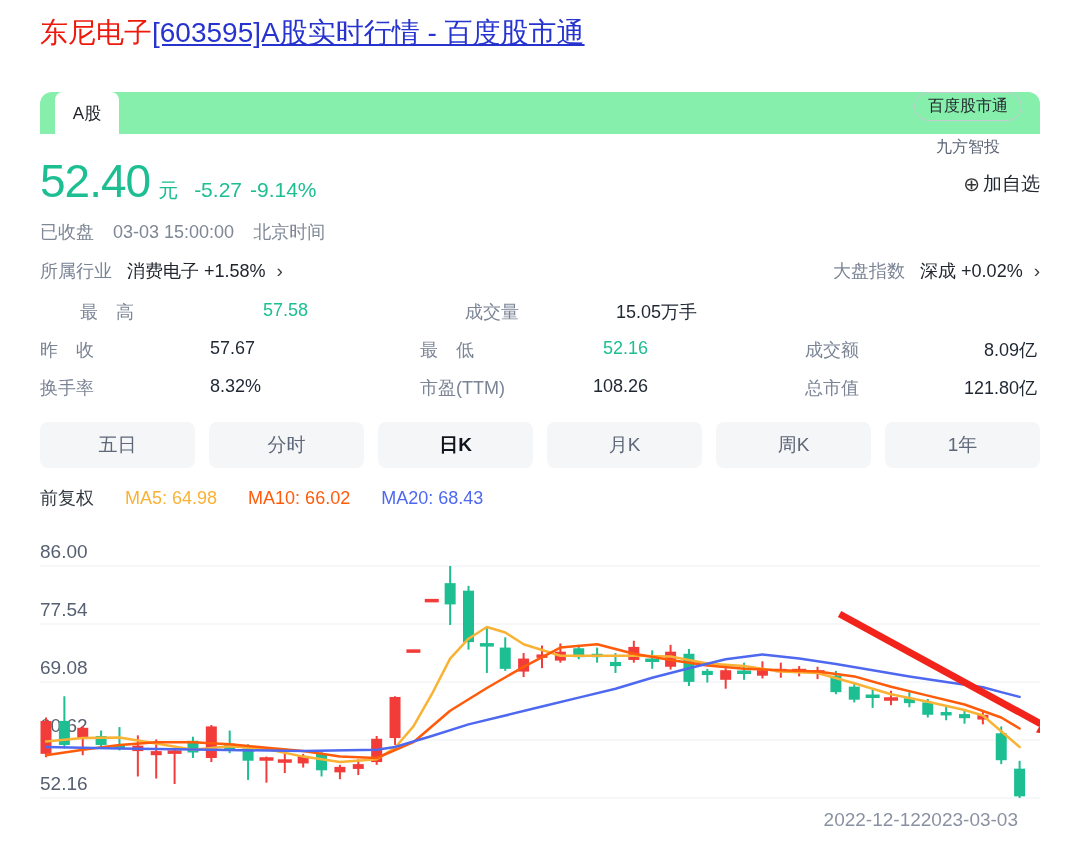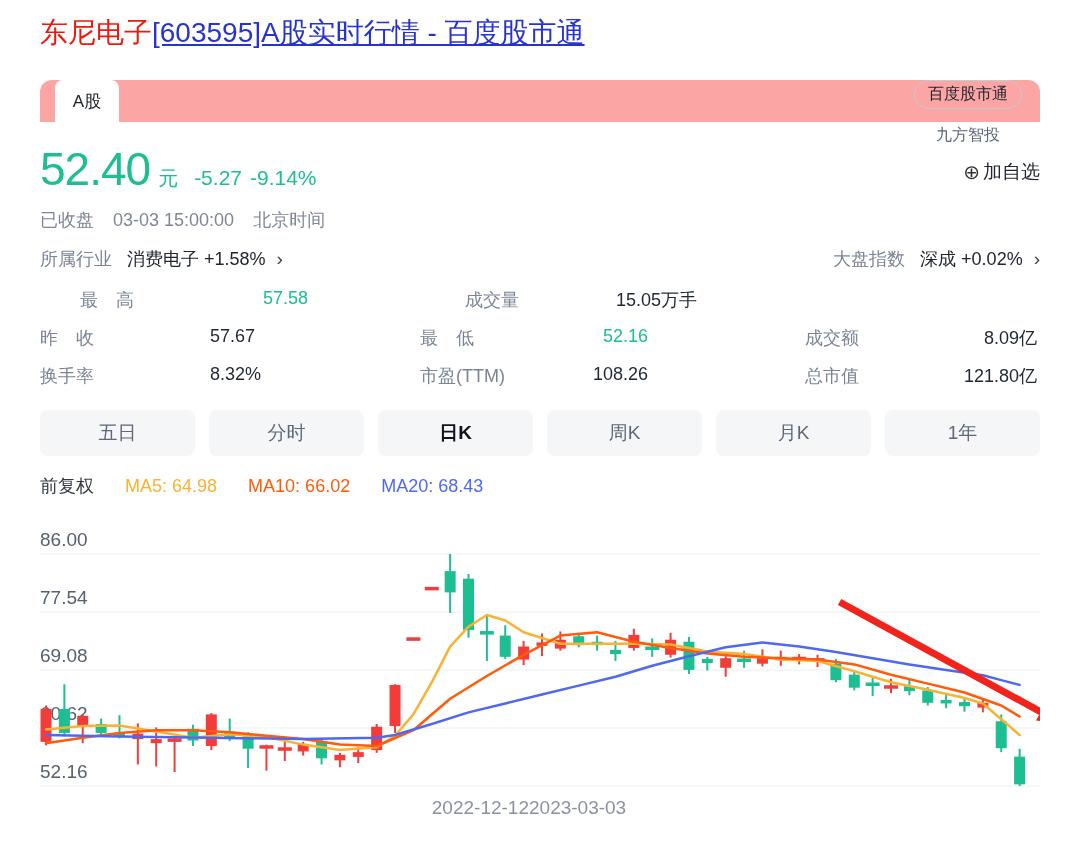--- a/index.html
+++ b/index.html
@@ -5,21 +5,21 @@
   * { margin:0; padding:0; box-sizing:border-box; }
   body { background:#fff; font-family:"Liberation Sans","DejaVu Sans",sans-serif; }
   .page { width:1080px; height:851px; background:#fff; padding:14px 40px 0 40px; overflow:hidden; }
 
   
   .title { display:block; font-size:28px; font-weight:500; line-height:34px; cursor:pointer; margin-top:2px; }
   .title .t-red  { color:var(--title_red);  }
   .title .t-blue { color:var(--title_blue); text-decoration:underline; }
 
   
-  .tabbar { margin-top:30px; height:42px; background:#fca5a5; border-radius:12px 12px 0 0;
+  .tabbar { margin-top:42px; height:42px; background:#86efac; border-radius:12px 12px 0 0;
             display:flex; align-items:stretch; position:relative;justify-content:space-between; }
   .tab-active { width:64px; margin-left:15px; background:#fff; border-radius:8px 8px 0 0;
             display:flex; align-items:center; justify-content:center;
             font-size:17px; color:#1A1F26; }
   .tabbar-right { margin-left:auto; display:flex; align-items:center; gap:16px; padding-right:18px;flex-direction:column; }
   .pill { border:1px solid #C6CBD2; border-radius:16px; padding:3px 13px; font-size:16px; color:#23272E; }
   .source2 { font-size:16px; color:#5C6575; }
 
   
   .price-row { display:flex; align-items:baseline; margin-top:20px; position:relative; }
@@ -59,21 +59,21 @@
   
   .legend { margin-top:18px; font-size:18px; }
   .legend span { margin-right:26px; }
   .lg-adj { color:#343A43; }
   .lg-ma5 { color:var(--ma5); }
   .lg-ma10{ color:var(--ma10); }
   .lg-ma20{ color:var(--ma20); }
 
   
   #kchart { display:block; margin-top:8px; width:1000px; height:285px; }
-  .xaxis { display:flex; justify-content:center; font-size:19px; color:var(--date);
+  .xaxis { display:flex; justify-content:flex-end; font-size:19px; color:var(--date);
            margin-top:6px; padding-right:22px; }
 </style>
 </head>
 <body>
 
 <div class="page">
 
   <a class="title">
     <span class="t-red">东尼电子</span><span class="t-blue">[603595]A股实时行情 - 百度股市通</span>
   </a>
@@ -153,22 +153,22 @@
           <span class="lbl">总市值</span>
           <span class="val">121.80亿</span>
         </div>
       </div>
     </div>
 
   <div class="ptabs" id="ptabs">
       <div class="ptab">五日</div>
       <div class="ptab">分时</div>
       <div class="ptab active">日K</div>
+      <div class="ptab">月K</div>
       <div class="ptab">周K</div>
-      <div class="ptab">月K</div>
       <div class="ptab">1年</div>
     </div>
 
   <div class="legend">
     <span class="lg-adj">前复权</span>
     <span class="lg-ma5">MA5: 64.98</span>
     <span class="lg-ma10">MA10: 66.02</span>
     <span class="lg-ma20">MA20: 68.43</span>
   </div>
 

